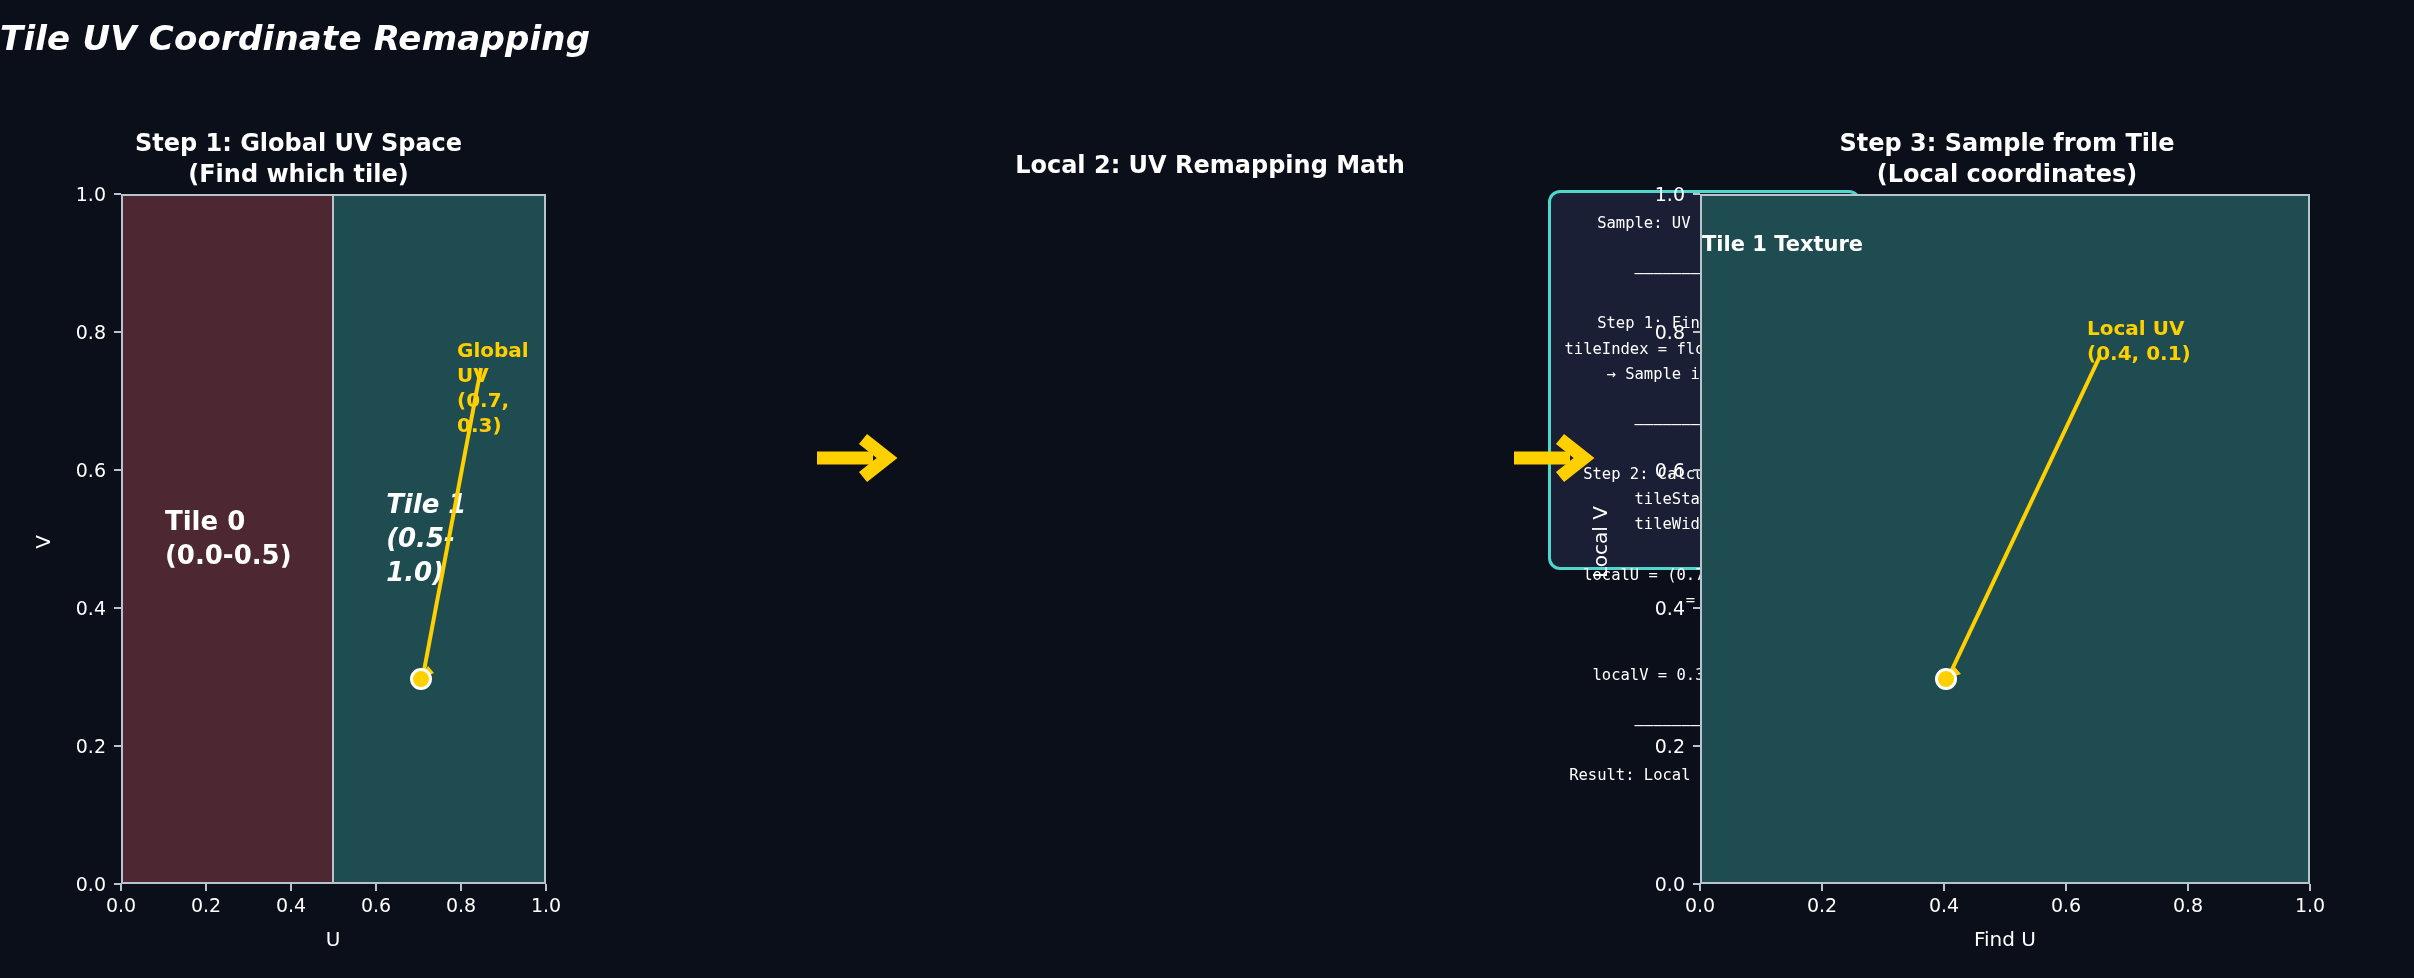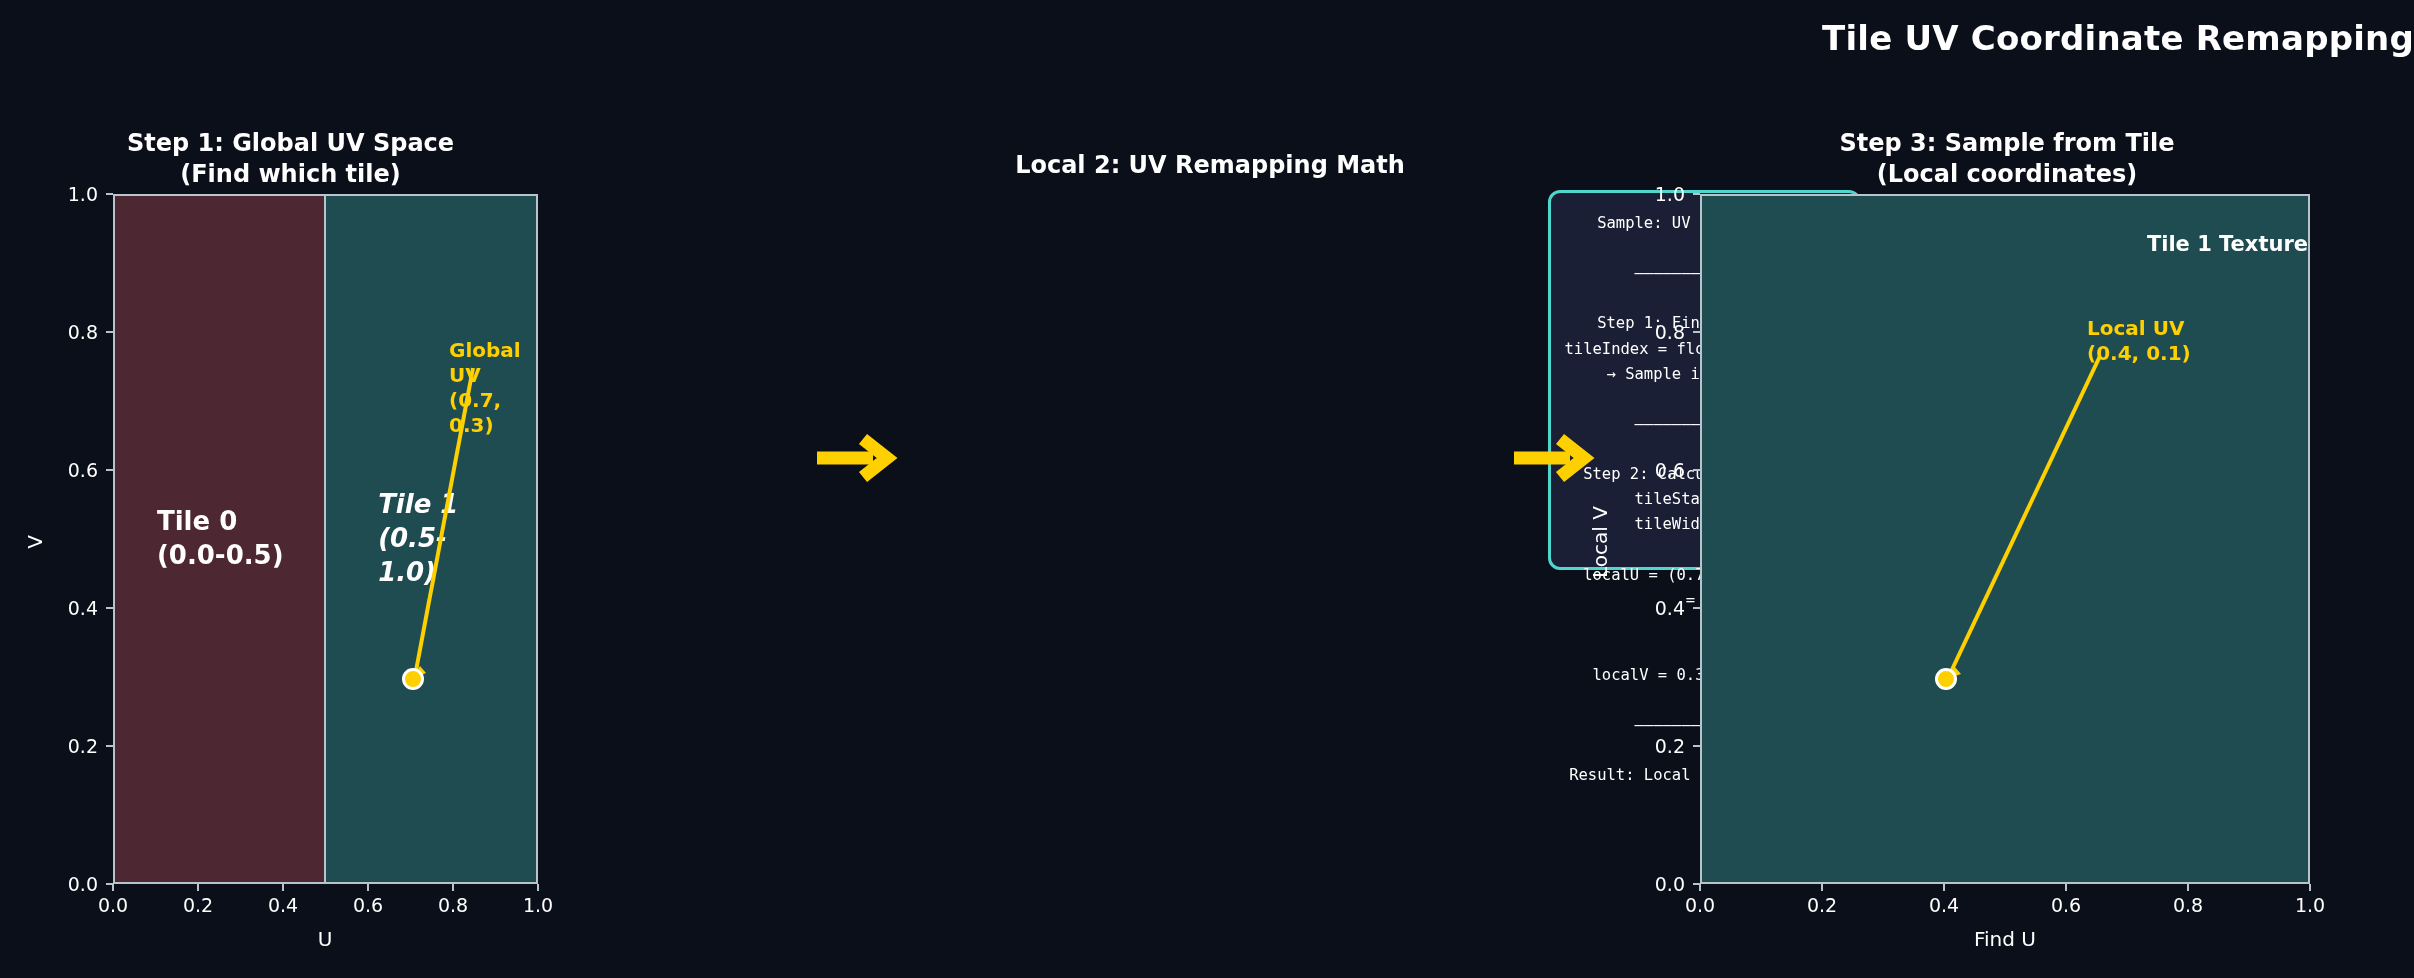--- a/index.html
+++ b/index.html
@@ -15,34 +15,35 @@
     font-family: "DejaVu Sans", sans-serif;
     color: #ffffff;
   }
 
   
   #main-title {
     position: absolute;
     left: 0;
     top: 18px;
     width: 2414px;
-    text-align: right;
+    text-align: left;
     font-size: 34px;
     font-weight: bold;
     letter-spacing: 0.2px;
     color: #ffffff;
+    font-style: italic;
   }
 
   
   .panel {
     position: absolute;
     top: 0;
     height: 978px;
   }
-  #panel-1 { left: 8px;    width: 820px; }
+  #panel-1 { left: 16px;    width: 820px; }
   #panel-2 { left: 900px;  width: 620px; }
   #panel-3 { left: 1600px; width: 814px; }
 
   .panel-title {
     position: absolute;
     width: 100%;
     text-align: center;
     font-size: 24px;
     font-weight: bold;
     line-height: 1.28;
@@ -95,21 +96,21 @@
     white-space: pre-line;
     transform: translate(-50%, -50%);
   }
   #tile-0-label { left: 25%; top: 50%; }
   #tile-1-label { left: 75%; top: 50%; font-style: italic; }
 
   #tile-texture-label {
     position: absolute;
     left: 0; top: 36px;
     width: 100%;
-    text-align: right;
+    text-align: left;
     font-size: 21px;
     font-weight: bold;
     color: #ffffff;
   }
 
   
   .tick-x {
     position: absolute;
     transform: translateX(-50%);
     font-size: 19px;

